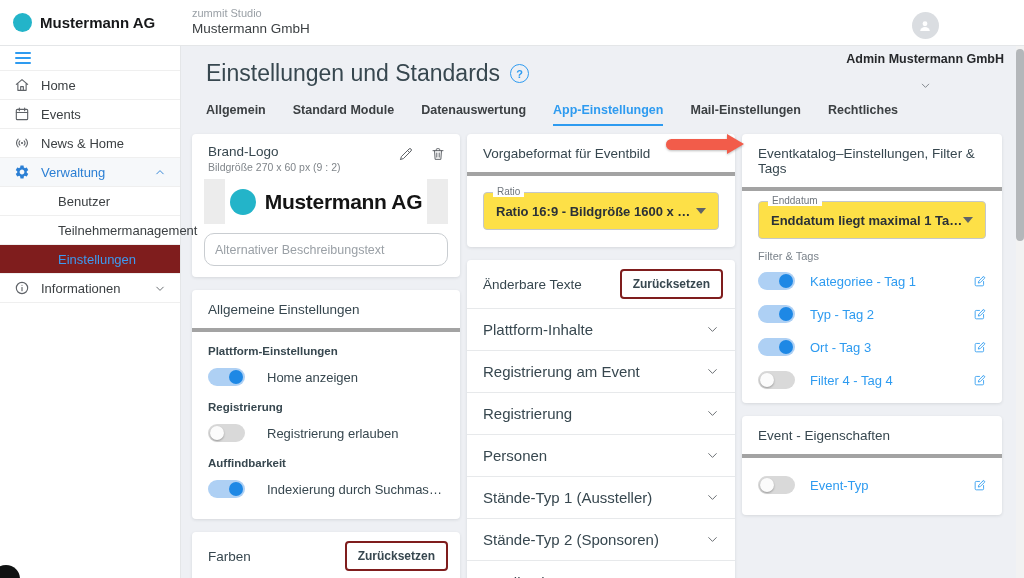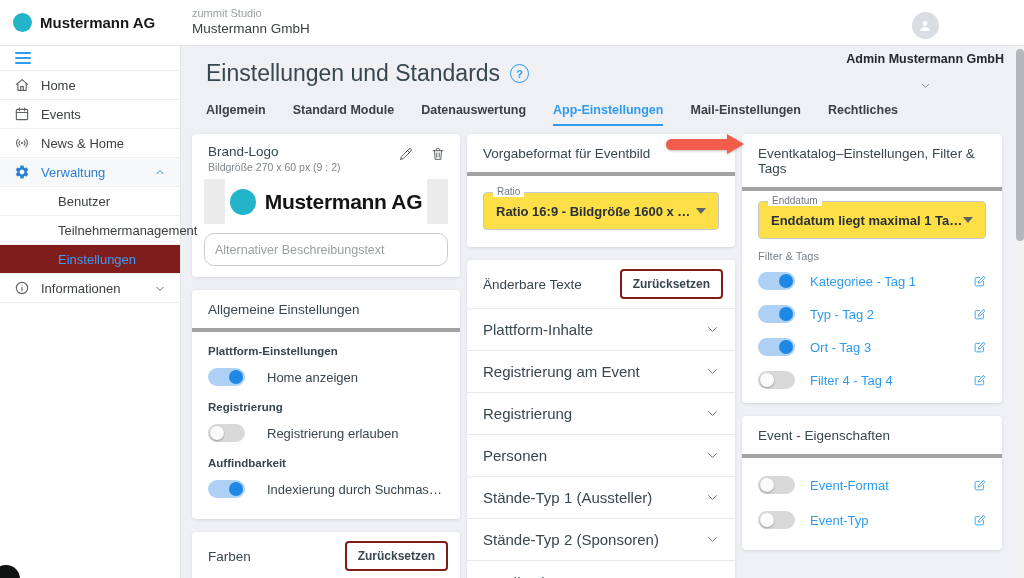--- a/index.html
+++ b/index.html
@@ -429,30 +429,20 @@
         </div>
       </div>
 
       <div class="card">
         <div class="card-header">Event - Eigenschaften</div>
         <div class="ep-body">
           <div class="filter-row">
             <div class="switch off">
                 <div class="knob"></div>
               </div>
-            <span class="blue-lbl">Event-Format</span>
-            <svg class="icn icn-sm edit-icn" viewBox="0 0 24 24" style="stroke-width:1.6">
-                <path d="M12 4.5H6a2 2 0 0 0-2 2v11.5a2 2 0 0 0 2 2h11.5a2 2 0 0 0 2-2V12"></path>
-                <path d="M18.3 3.7a1.9 1.9 0 0 1 2.7 2.7L13.4 14l-3.6.9.9-3.6 7.6-7.6z"></path>
-              </svg>
-          </div>
-          <div class="filter-row">
-            <div class="switch off">
-                <div class="knob"></div>
-              </div>
             <span class="blue-lbl">Event-Typ</span>
             <svg class="icn icn-sm edit-icn" viewBox="0 0 24 24" style="stroke-width:1.6">
                 <path d="M12 4.5H6a2 2 0 0 0-2 2v11.5a2 2 0 0 0 2 2h11.5a2 2 0 0 0 2-2V12"></path>
                 <path d="M18.3 3.7a1.9 1.9 0 0 1 2.7 2.7L13.4 14l-3.6.9.9-3.6 7.6-7.6z"></path>
               </svg>
           </div>
         </div>
       </div>
     </div>
   </div>

